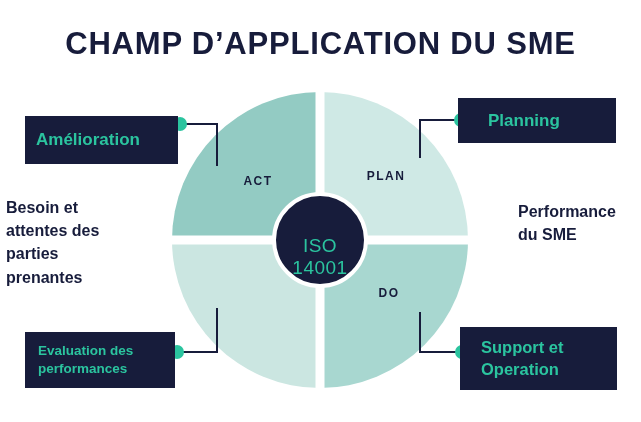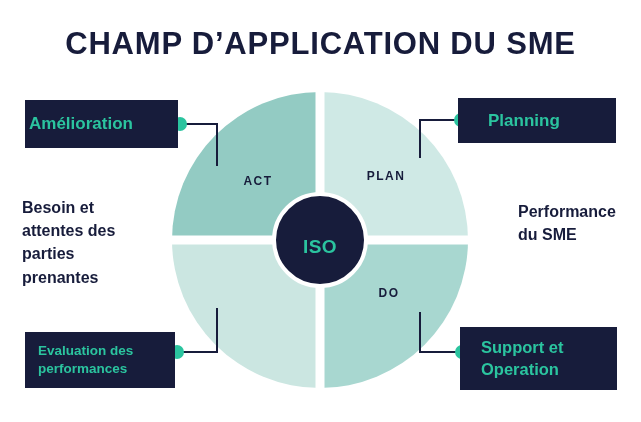--- a/index.html
+++ b/index.html
@@ -51,43 +51,43 @@
     white-space: nowrap;
   }
   .quad-label.act   { left: 258px; top: 181px; }
   .quad-label.plan  { left: 386px; top: 176px; }
   .quad-label.check { left: 255px; top: 293px; }
   .quad-label.do    { left: 389px; top: 293px; }
 
   .center-text {
     position: absolute;
     left: 320px;
-    top: 247px;
+    top: 257px;
     transform: translate(-50%, -50%);
     text-align: center;
     color: #2bc49f;
-    font-weight: 700;
+    font-weight: 400;
     font-size: 19px;
     line-height: 1.15;
     letter-spacing: 0.5px;
     white-space: nowrap;
   }
 
   .callout {
     position: absolute;
     background: #171c3b;
     color: #2bc49f;
     font-weight: 700;
     display: flex;
     flex-direction: column;
     justify-content: center;
   }
   .callout.amelioration {
-    left: 25px; top: 100px; width: 153px; height: 48px;
-    padding-left: 4px; font-size: 17px;
+    left: 25px; top: 116px; width: 153px; height: 48px;
+    padding-left: 11px; font-size: 17px;
   }
   .callout.planning {
     left: 458px; top: 98px; width: 158px; height: 45px;
     padding-left: 30px; font-size: 17px;
   }
   .callout.evaluation {
     left: 25px; top: 332px; width: 150px; height: 56px;
     padding-left: 13px; font-size: 13.5px; line-height: 1.35;
   }
   .callout.support {
@@ -95,21 +95,21 @@
     padding-left: 21px; font-size: 16.5px; line-height: 1.3;
   }
 
   .annotation {
     position: absolute;
     color: #171c3b;
     font-weight: 700;
     font-size: 16px;
     line-height: 1.45;
   }
-  .annotation.left-note  { left: 22px;  top: 196px; }
+  .annotation.left-note  { left: 6px;  top: 196px; }
   .annotation.right-note { left: 494px; top: 200px; margin-left: 24px; }
 </style>
 </head>
 <body>
 
 <div class="canvas">
 
   <h1 class="title">CHAMP D’APPLICATION DU SME</h1>
 
   <svg class="diagram-svg" width="641" height="422" viewBox="0 0 641 422">
@@ -134,20 +134,21 @@
 
     <circle class="center-circle" cx="320" cy="240" r="46"></circle>
   </svg>
 
   <div class="quad-label act">ACT</div>
   <div class="quad-label plan">PLAN</div>
   <div class="quad-label do">DO</div>
 
   <div class="center-text">
     <div>ISO</div>
+    <div>14001</div>
   </div>
 
   <div class="callout amelioration">
     <span>Amélioration</span>
   </div>
   <div class="callout planning">
     <span>Planning</span>
   </div>
   <div class="callout support">
     <span>Support et</span>

